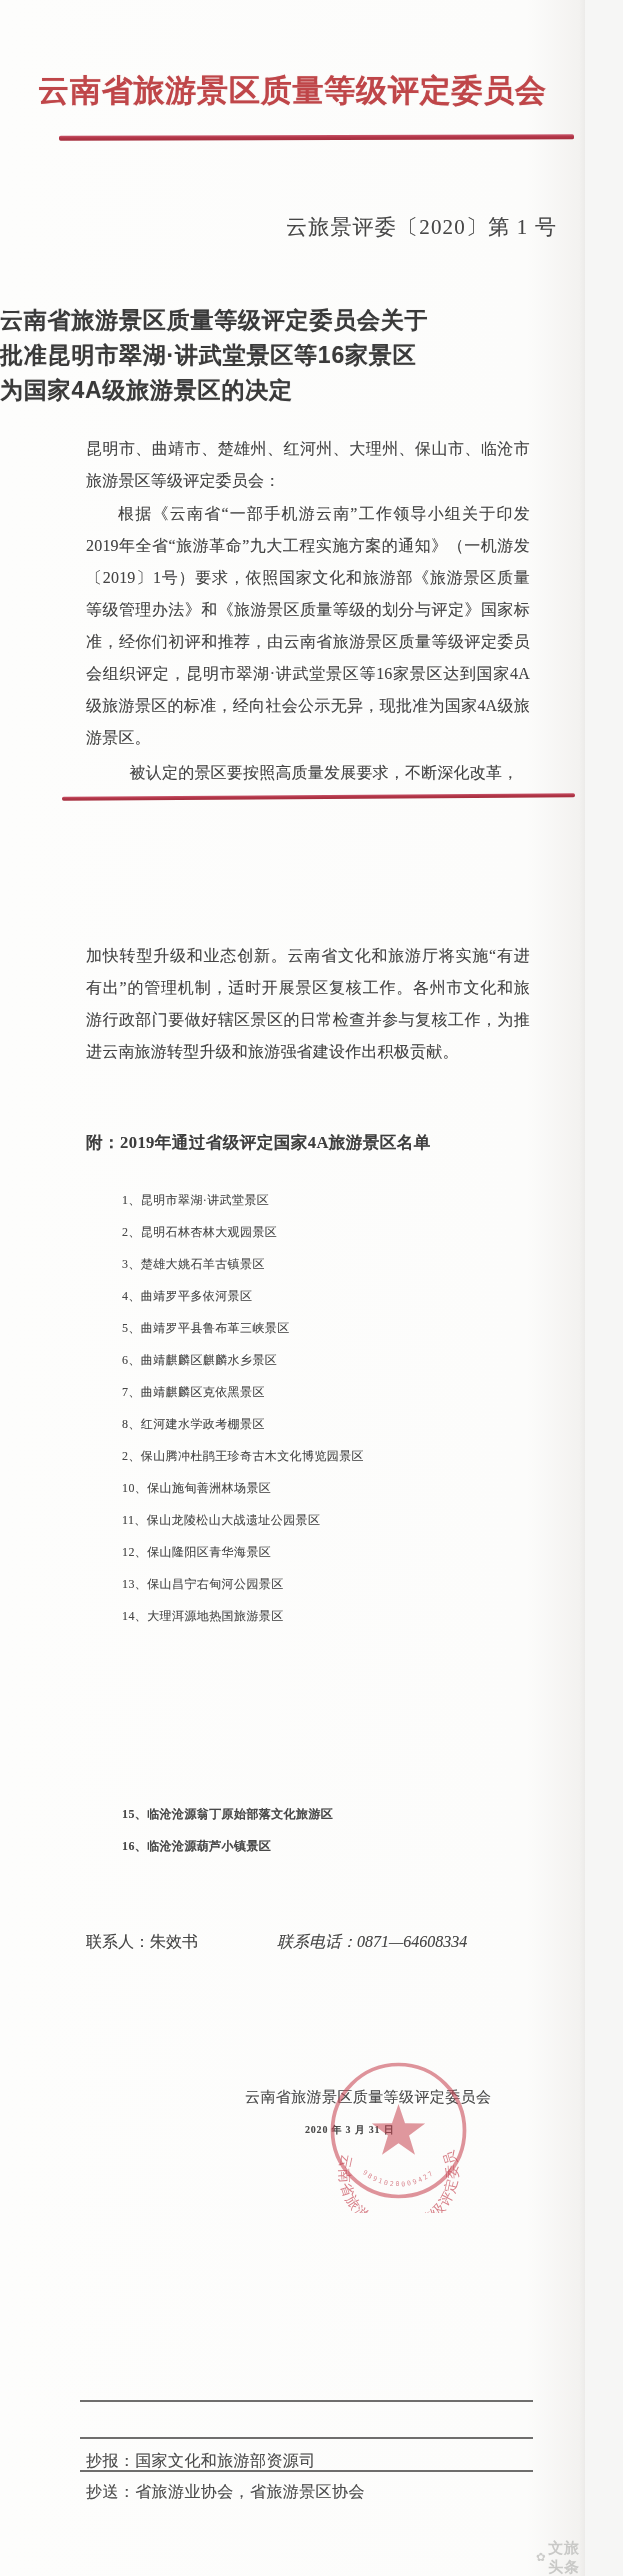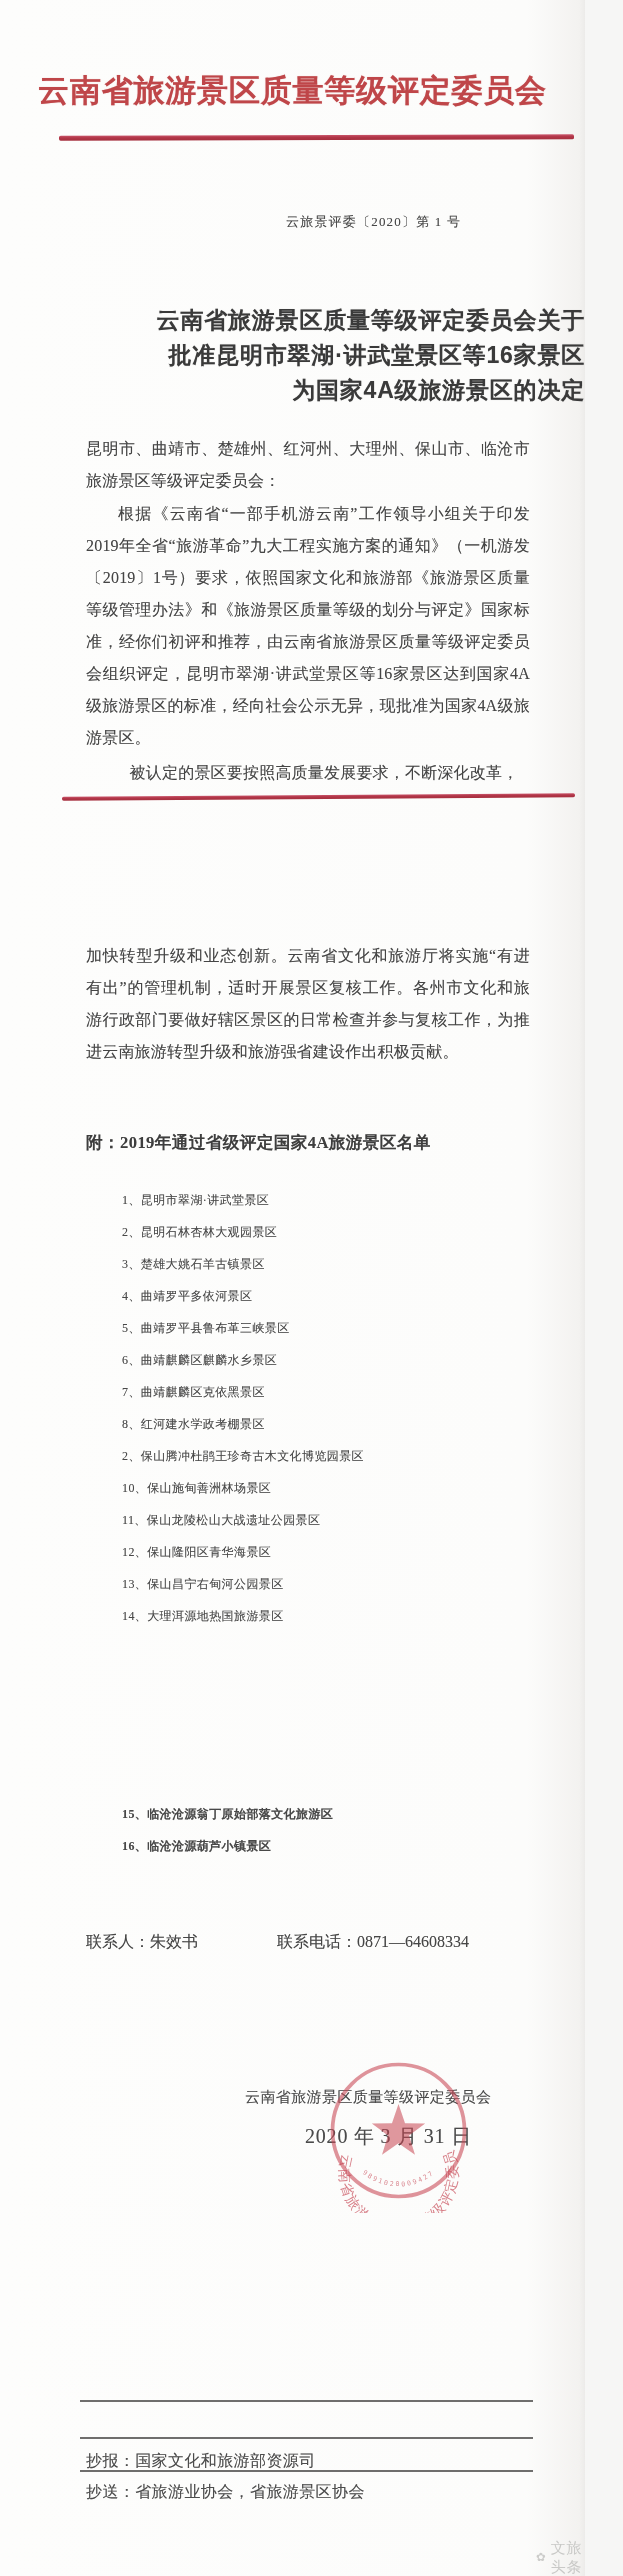--- a/index.html
+++ b/index.html
@@ -10,56 +10,56 @@
         overflow:hidden;}
   .abs{position:absolute;}
   
   .red-head{left:0;right:0;top:70px;text-align:center;
     font-family:"Liberation Sans","DejaVu Sans",sans-serif;font-weight:bold;
     font-size:31px;letter-spacing:0.8px;color:#bf4649;
     text-shadow:0 0 0.8px rgba(191,70,73,.55);}
   .rule{background:linear-gradient(180deg,#c9566b 0%,#b23648 45%,#a52f3e 100%);border-radius:1.7px;}
   .rule1{left:59px;top:135px;width:515px;height:5px;transform:rotate(-0.15deg);}
   .rule2{left:62px;top:795px;width:513px;height:4.2px;transform:rotate(-0.4deg);}
-  .doc-num{left:286px;top:213px;font-size:13px;letter-spacing:1.2px;color:#474747;
+  .doc-num{left:286px;top:213px;font-size:21px;letter-spacing:1.2px;color:#474747;
     text-shadow:0 0 0.5px rgba(70,70,70,.35);}
-  .title{left:0;right:0;top:303px;text-align:right;
+  .title{left:0;right:18px;top:303px;text-align:left;
     font-family:"Liberation Sans","DejaVu Sans",sans-serif;font-weight:bold;
     font-size:23px;line-height:35px;letter-spacing:0.8px;color:#3a3a3a;
     text-shadow:0 0 0.7px rgba(58,58,58,.4);}
   .body-text{left:86px;width:444px;font-size:16px;line-height:32px;
     letter-spacing:0.2px;color:#454545;text-align:justify;
     text-shadow:0 0 0.5px rgba(70,70,70,.35);}
   .indent{text-indent:2em;}
   .attach{left:86px;top:1132px;font-size:16.6px;font-weight:bold;color:#3e3e3e;
     letter-spacing:0.4px;text-shadow:0 0 0.5px rgba(62,62,62,.35);}
   .list{left:122px;font-size:12px;color:#484848;letter-spacing:0.4px;
     text-shadow:0 0 0.5px rgba(72,72,72,.35);}
   .list>div{height:32px;line-height:32px;}
   .list-a{top:1184px;}
   .list-b{top:1798px;font-weight:bold;}
   .contact-line{top:1926px;height:32px;line-height:32px;font-size:16px;color:#464646;
     text-shadow:0 0 0.5px rgba(70,70,70,.35);}
   .c-person{left:86px;}
-  .c-phone{left:277px;}
+  .c-phone{left:277px;font-style:italic;}
   .sig-org{left:245px;top:2088px;font-size:15px;letter-spacing:0.4px;color:#4a4a4a;
     text-shadow:0 0 0.5px rgba(74,74,74,.35);}
-  .sig-date{left:305px;top:2123px;font-size:20px;letter-spacing:0.8px;color:#4a4a4a;
-    text-shadow:0 0 0.5px rgba(74,74,74,.35);}
+  .sig-date{left:305px;top:2123px;font-size:10px;letter-spacing:0.8px;color:#4a4a4a;
+    text-shadow:0 0 0.5px rgba(74,74,74,.35);font-weight:bold;}
   .seal{left:316px;top:2048px;}
   .f-line{left:80px;width:453px;height:1.7px;background:#6f6e6d;}
   .fl1{top:2400px;} .fl2{top:2437px;} .fl3{top:2470px;}
   .f-text{left:86px;font-size:16px;color:#4c4c4c;letter-spacing:0.4px;
     text-shadow:0 0 0.5px rgba(76,76,76,.35);}
   .ft1{top:2405px;height:32px;line-height:32px;margin-top:40px;}
   .ft2{top:2441px;height:29px;line-height:29px;margin-top:36px;}
   .watermark{left:536px;top:2539px;display:flex;align-items:center;gap:2.5px;}
   .wm-logo{width:12.5px;height:12.5px;line-height:12.5px;font-size:11.6px;color:#ccccca;}
-  .wm-text{font-family:"Liberation Sans","DejaVu Sans",sans-serif;font-weight:normal;
-    font-size:15px;letter-spacing:0.8px;color:#c9c9c7;text-align:center;}
+  .wm-text{font-family:"Liberation Sans","DejaVu Sans",sans-serif;font-weight:bold;
+    font-size:15px;letter-spacing:0.8px;color:#c9c9c7;}
 </style>
 </head>
 <body>
 
 <div id="page">
 
   <div class="abs red-head">云南省旅游景区质量等级评定委员会</div>
   <div class="abs rule rule1"></div>
 
   <div class="abs doc-num">云旅景评委〔2020〕第 1 号</div>

